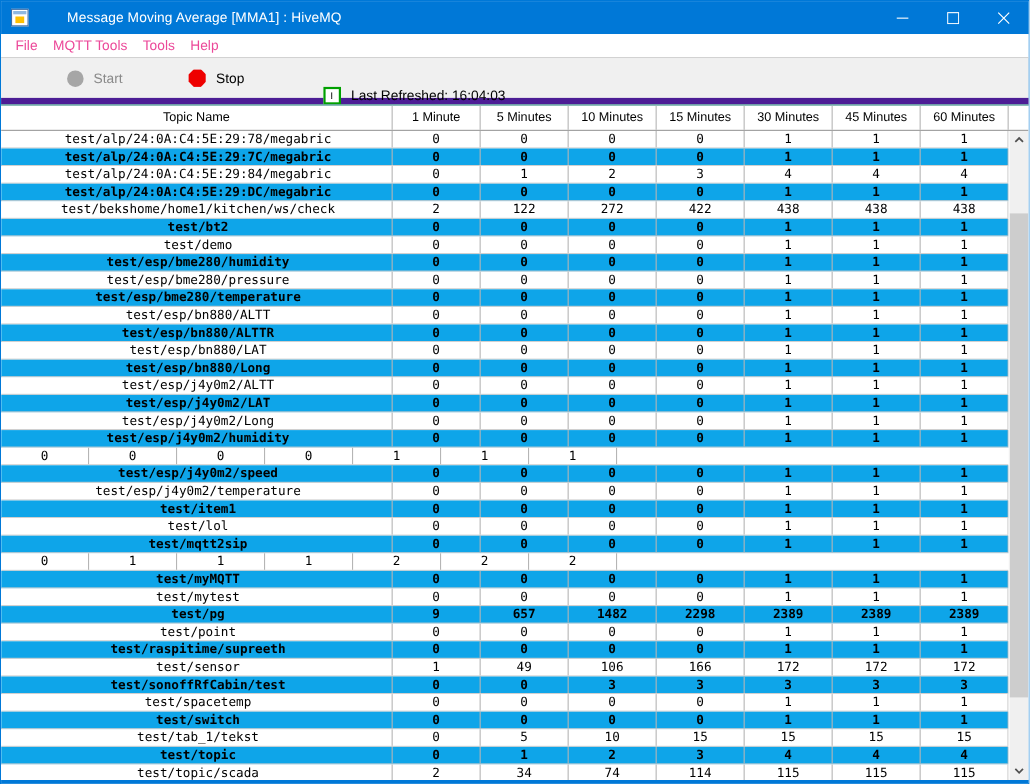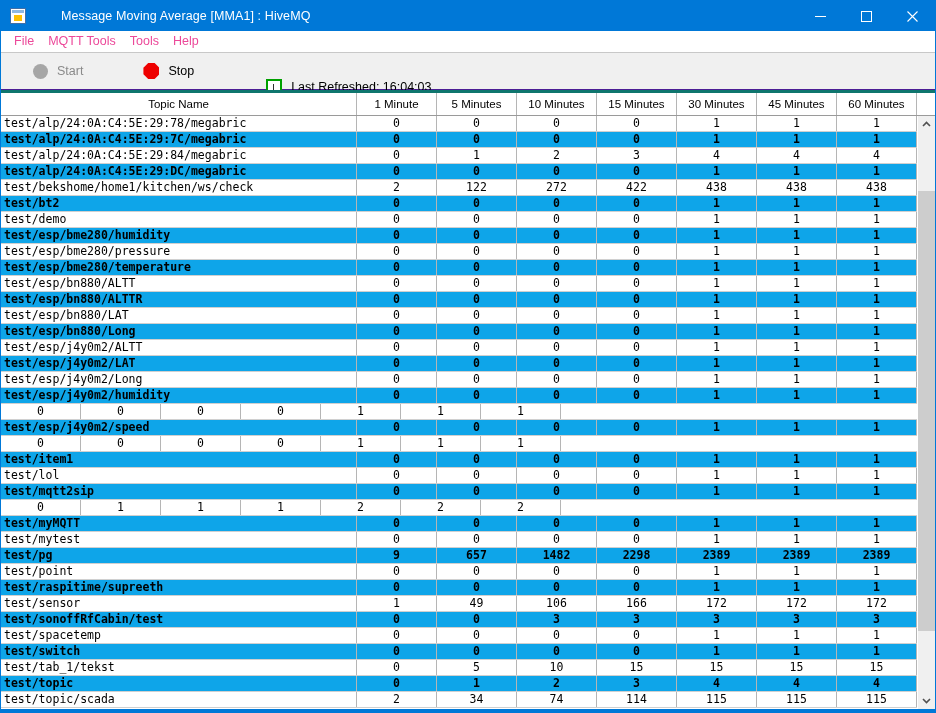--- a/index.html
+++ b/index.html
@@ -100,24 +100,25 @@
     padding: 2px 7px 3px 7px;
     cursor: default;
     white-space: nowrap;
   }
 
   
   #toolbar {
     height: 36px;
     min-height: 36px;
     background: #f0f0f0;
-    border-bottom: 1px solid #4c1d95;
+    border-bottom: 6px solid #4c1d95;
     display: flex;
     align-items: center;
     user-select: none;
+    padding-left: 28px;
   }
   .tool-button {
     display: flex;
     align-items: center;
     height: 26px;
     padding: 0 10px;
     margin-left: 6px;
     cursor: default;
     white-space: nowrap;
   }
@@ -167,21 +168,21 @@
   }
 
   
   #table-area {
     flex: 1 1 auto;
     position: relative;
     background: #ffffff;
     overflow: hidden;
     display: flex;
     flex-direction: column;
-    border-top: 3px solid #0f766e;
+    border-top: 1px solid #0f766e;
   }
   #table-header-row {
     display: flex;
     height: 23px;
     min-height: 23px;
     background: #ffffff;
     border-bottom: 1px solid #9a9a9a;
     box-sizing: border-box;
   }
   .hdr-cell {
@@ -226,20 +227,21 @@
     flex: 0 0 356px;
     border-right: 1px solid #b5b5b5;
     box-sizing: border-box;
     font-family: "DejaVu Sans Mono", monospace;
     font-size: 11.5px;
     color: #000000;
     line-height: 15px;
     padding-left: 3px;
     white-space: nowrap;
     overflow: hidden;
+    text-align: center;
   }
   .cell-num {
     width: 80px;
     flex: 0 0 80px;
     border-right: 1px solid #b5b5b5;
     box-sizing: border-box;
     font-family: "DejaVu Sans Mono", monospace;
     font-size: 11.5px;
     color: #000000;
     line-height: 15px;
@@ -545,20 +547,21 @@
             <div class="cell-topic">test/esp/j4y0m2/speed</div>
             <div class="cell-num">0</div>
             <div class="cell-num">0</div>
             <div class="cell-num">0</div>
             <div class="cell-num">0</div>
             <div class="cell-num">1</div>
             <div class="cell-num">1</div>
             <div class="cell-num">1</div>
           </div>
           <div class="data-row">
+            <div class="cell-topic">test/esp/j4y0m2/temperature</div>
             <div class="cell-num">0</div>
             <div class="cell-num">0</div>
             <div class="cell-num">0</div>
             <div class="cell-num">0</div>
             <div class="cell-num">1</div>
             <div class="cell-num">1</div>
             <div class="cell-num">1</div>
           </div>
           <div class="data-row alt">
             <div class="cell-topic">test/item1</div>

